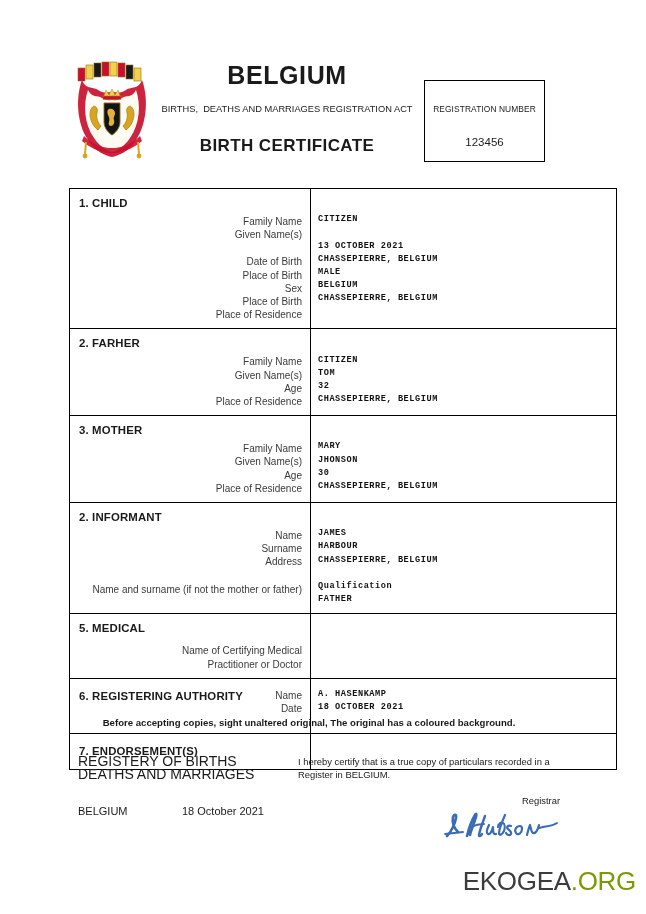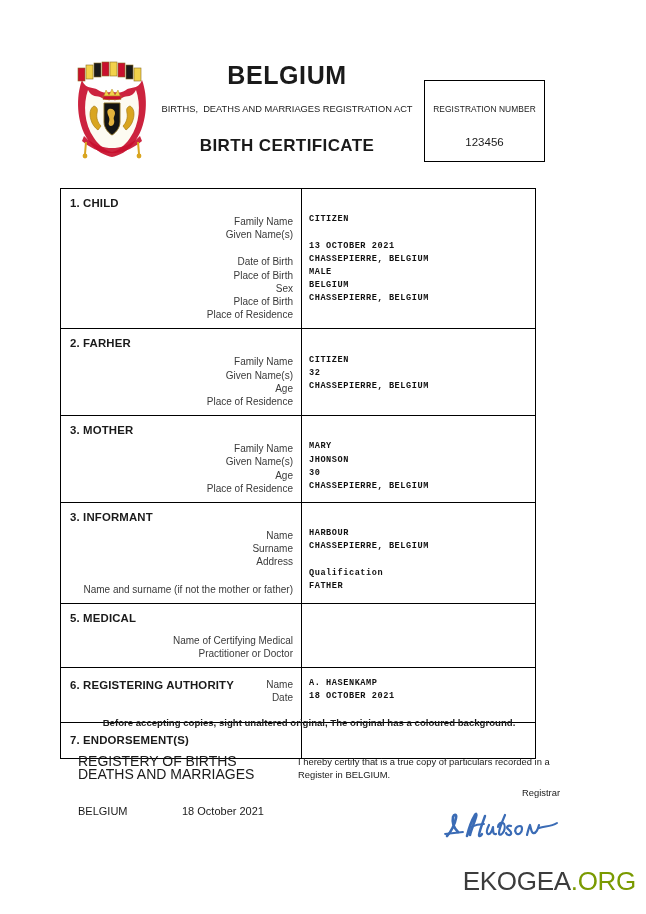--- a/index.html
+++ b/index.html
@@ -71,22 +71,22 @@
   }
   #regbox .reg-value {
     font-size: 11.5px;
     margin-top: 20px;
     line-height: 14px;
   }
 
   
   #cert-table {
     position: absolute;
-    left: 60px; top: 188px;
-    width: 476px;
+    left: 69px; top: 188px;
+    width: 548px;
     border: 1px solid #000;
     border-collapse: collapse;
     box-sizing: border-box;
   }
   .section-row {
     border-bottom: 1px solid #000;
     display: flex;
     box-sizing: border-box;
     position: relative;
   }
@@ -170,21 +170,21 @@
   .registry-bottom .country { display: inline-block; width: 104px; }
   .certify-block {
     position: absolute;
     left: 227px; top: 0;
     width: 262px;
     font-size: 9.4px;
     line-height: 13px;
   }
   .registrar-label {
     position: absolute;
-    left: 227px; top: 31px;
+    left: 227px; top: 39px;
     width: 262px;
     text-align: right;
     font-size: 9.4px;
     line-height: 13px;
   }
   #signature {
     position: absolute;
     left: 330px; top: 55px;
     width: 160px;
     text-align: right;
@@ -297,20 +297,21 @@
         <div class="lbl">Family Name</div>
         <div class="lbl">Given Name(s)</div>
         <div class="lbl">Age</div>
         <div class="lbl">Place of Residence</div>
       </div>
     </div>
     <div class="col-right">
       <div class="section-title val blank">&nbsp;</div>
       <div class="val-list">
         <div class="val">CITIZEN</div>
+        <div class="val">TOM</div>
         <div class="val">32</div>
         <div class="val">CHASSEPIERRE, BELGIUM</div>
       </div>
     </div>
   </div>
 
   <div class="section-row" style="min-height:74px;">
     <div class="col-left">
       <div class="section-title">3. MOTHER</div>
       <div class="label-list">
@@ -326,31 +327,32 @@
         <div class="val">MARY</div>
         <div class="val">JHONSON</div>
         <div class="val">30</div>
         <div class="val">CHASSEPIERRE, BELGIUM</div>
       </div>
     </div>
   </div>
 
   <div class="section-row" style="min-height:89px;">
     <div class="col-left">
-      <div class="section-title">3. INFORMANT</div>
+      <div class="section-title">2. INFORMANT</div>
       <div class="label-list">
         <div class="lbl">Name</div>
         <div class="lbl">Surname</div>
         <div class="lbl">Address</div>
         <div class="lbl gap">Name and surname (if not the mother or father)</div>
       </div>
     </div>
     <div class="col-right">
       <div class="section-title val blank">&nbsp;</div>
       <div class="val-list">
+        <div class="val">JAMES</div>
         <div class="val">HARBOUR</div>
         <div class="val">CHASSEPIERRE, BELGIUM</div>
         <div class="val gap">Qualification</div>
         <div class="val">FATHER</div>
       </div>
     </div>
   </div>
 
   <div class="section-row" style="min-height:55px;">
     <div class="col-left">

